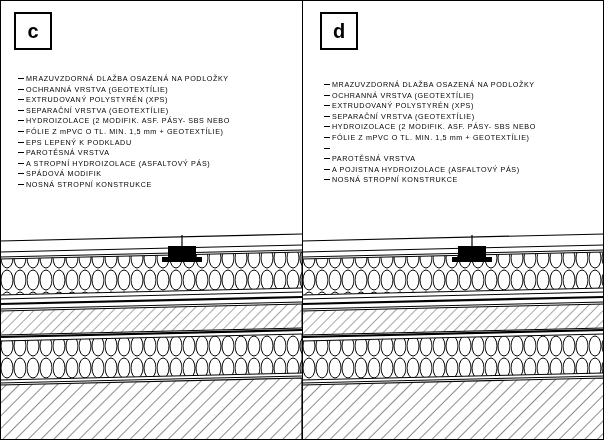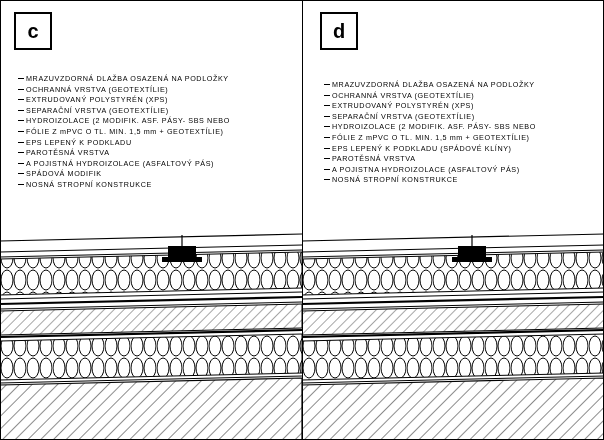--- a/index.html
+++ b/index.html
@@ -36,21 +36,21 @@
 
     <div class="legend" style="left:18px;top:74px;">
       <div class="row"><span class="tick"></span><span>MRAZUVZDORNÁ DLAŽBA OSAZENÁ NA PODLOŽKY</span></div>
       <div class="row"><span class="tick"></span><span>OCHRANNÁ VRSTVA (GEOTEXTÍLIE)</span></div>
       <div class="row"><span class="tick"></span><span>EXTRUDOVANÝ POLYSTYRÉN (XPS)</span></div>
       <div class="row"><span class="tick"></span><span>SEPARAČNÍ VRSTVA (GEOTEXTÍLIE)</span></div>
       <div class="row"><span class="tick"></span><span>HYDROIZOLACE (2 MODIFIK. ASF. PÁSY- SBS NEBO</span></div>
       <div class="row"><span class="tick"></span><span>FÓLIE Z mPVC O TL. MIN. 1,5 mm + GEOTEXTÍLIE)</span></div>
       <div class="row"><span class="tick"></span><span>EPS LEPENÝ K PODKLADU</span></div>
       <div class="row"><span class="tick"></span><span>PAROTĚSNÁ VRSTVA</span></div>
-      <div class="row"><span class="tick"></span><span>A POJISTNÁ HYDROIZOLACE (ASFALTOVÝ PÁS)</span></div>
+      <div class="row"><span class="tick"></span><span>A STROPNÍ HYDROIZOLACE (ASFALTOVÝ PÁS)</span></div>
       <div class="row"><span class="tick"></span><span>SPÁDOVÁ MODIFIK</span></div>
       <div class="row"><span class="tick"></span><span>NOSNÁ STROPNÍ KONSTRUKCE</span></div>
     </div>
 
     <div class="diagram">
       <svg width="302" height="215" viewBox="0 0 302 215" xmlns="http://www.w3.org/2000/svg">
         <defs>
 
           <pattern id="ovalsC" width="26" height="22" patternUnits="userSpaceOnUse">
             <ellipse cx="7" cy="11" rx="6" ry="10" fill="none" stroke="#000" stroke-width="1"></ellipse>
@@ -102,21 +102,21 @@
       <span>d</span>
     </div>
 
     <div class="legend" style="left:22px;top:80px;">
       <div class="row"><span class="tick"></span><span>MRAZUVZDORNÁ DLAŽBA OSAZENÁ NA PODLOŽKY</span></div>
       <div class="row"><span class="tick"></span><span>OCHRANNÁ VRSTVA (GEOTEXTÍLIE)</span></div>
       <div class="row"><span class="tick"></span><span>EXTRUDOVANÝ POLYSTYRÉN (XPS)</span></div>
       <div class="row"><span class="tick"></span><span>SEPARAČNÍ VRSTVA (GEOTEXTÍLIE)</span></div>
       <div class="row"><span class="tick"></span><span>HYDROIZOLACE (2 MODIFIK. ASF. PÁSY- SBS NEBO</span></div>
       <div class="row"><span class="tick"></span><span>FÓLIE Z mPVC O TL. MIN. 1,5 mm + GEOTEXTÍLIE)</span></div>
-      <div class="row"><span class="tick"></span><span>EPS LEPENÝ K PODKLADU (SPÁDOVÉ KLÍNY)</span></div>
+      <div class="row"><span class="tick"></span></div>
       <div class="row"><span class="tick"></span><span>PAROTĚSNÁ VRSTVA</span></div>
       <div class="row"><span class="tick"></span><span>A POJISTNA HYDROIZOLACE (ASFALTOVÝ PÁS)</span></div>
       <div class="row"><span class="tick"></span><span>NOSNÁ STROPNÍ KONSTRUKCE</span></div>
     </div>
 
     <div class="diagram">
       <svg width="302" height="215" viewBox="0 0 302 215" xmlns="http://www.w3.org/2000/svg">
         <defs>
           <pattern id="ovalsD" width="26" height="22" patternUnits="userSpaceOnUse">
             <ellipse cx="7" cy="11" rx="6" ry="10" fill="none" stroke="#000" stroke-width="1"></ellipse>

